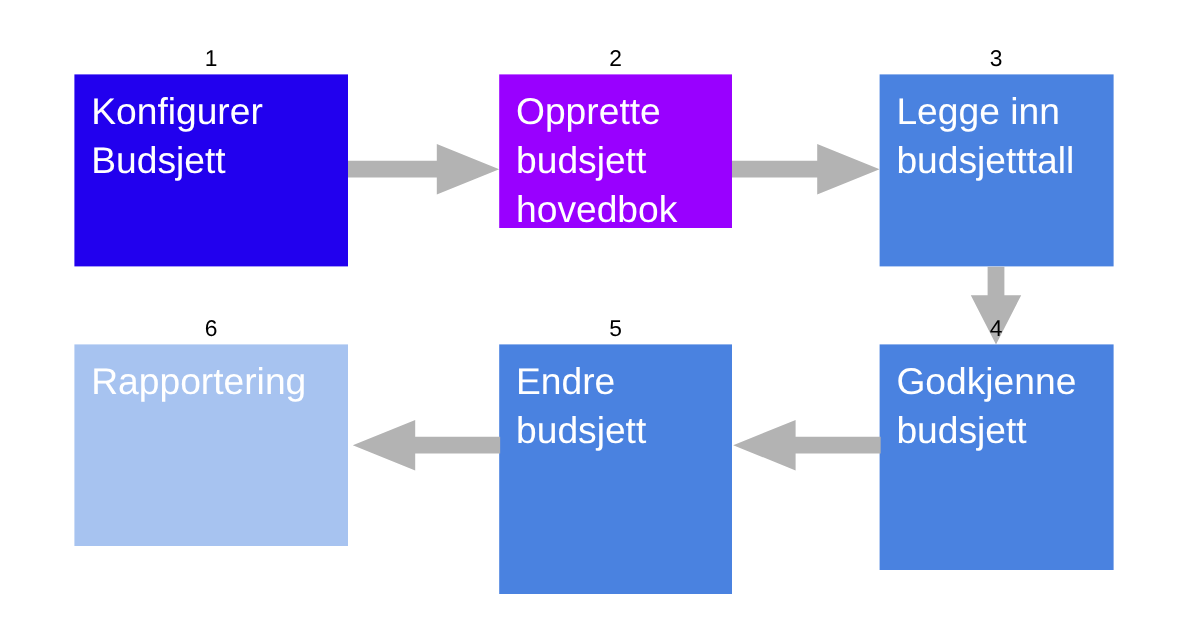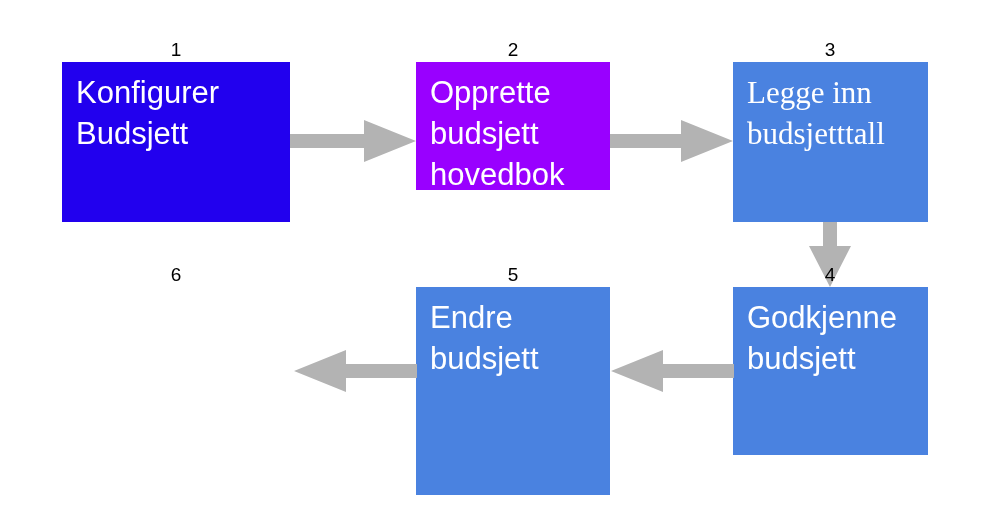--- a/index.html
+++ b/index.html
@@ -84,27 +84,28 @@
 
   <div class="node" style="left:62px; top:62px; width:228px; height:160px; background:#2200ee;">Konfigurer
 Budsjett</div>
   <div class="node-label" style="left:176px; top:40px;">1</div>
 
   <div class="node" style="left:416px; top:62px; width:194px; height:128px; background:#9900ff;">Opprette
 budsjett
 hovedbok</div>
   <div class="node-label" style="left:513px; top:40px;">2</div>
 
-  <div class="node" style="left:733px; top:62px; width:195px; height:160px; background:#4a82e0;font-family:Liberation Serif, serif;">Legge inn
+  <div class="node" style="left:733px; top:62px; width:195px; height:160px; background:#4a82e0;">Legge inn
 budsjetttall</div>
   <div class="node-label" style="left:830px; top:40px;">3</div>
 
-  <div class="node" style="left:733px; top:287px; width:195px; height:168px; background:#4a82e0;">Godkjenne
+  <div class="node" style="left:733px; top:287px; width:195px; height:188px; background:#4a82e0;">Godkjenne
 budsjett</div>
   <div class="node-label" style="left:830px; top:265px;">4</div>
 
   <div class="node" style="left:416px; top:287px; width:194px; height:208px; background:#4a82e0;">Endre
 budsjett</div>
   <div class="node-label" style="left:513px; top:265px;">5</div>
 
+  <div class="node" style="left:62px; top:287px; width:228px; height:168px; background:#a7c3f0;">Rapportering</div>
   <div class="node-label" style="left:176px; top:265px;">6</div>
 
 </div>
 
 </body></html>

